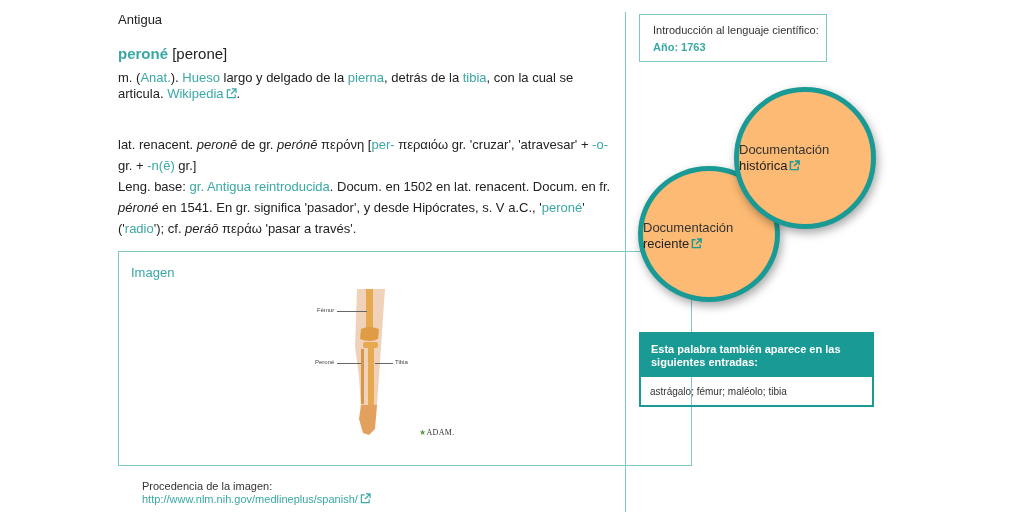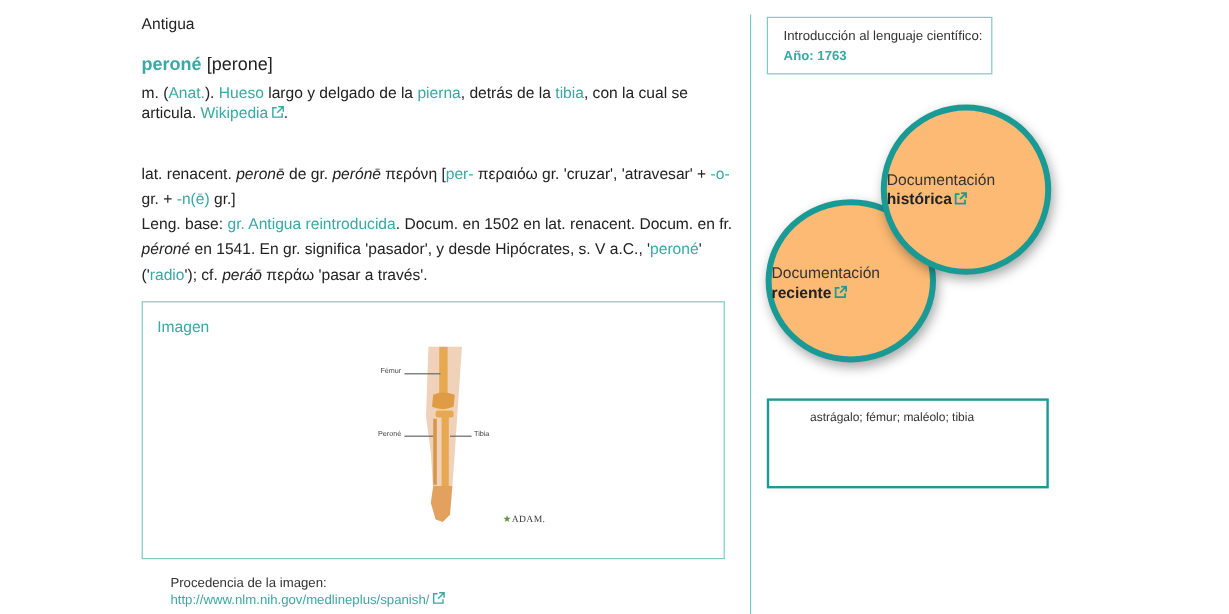--- a/index.html
+++ b/index.html
@@ -10,47 +10,47 @@
   #main { position: absolute; left: 118px; top: 0; width: 495px; }
   .section-label { position: absolute; top: 12px; left: 0; font-size: 13px; color: #222; }
   .headword { position: absolute; top: 45px; left: 0; font-size: 15px; color: #222; }
   .headword b { color: #3aa8a4; font-weight: bold; }
   .definition { position: absolute; top: 70px; left: 0; width: 495px; font-size: 13px; line-height: 16px; color: #222; }
   .etymology { position: absolute; top: 134px; left: 0; width: 495px; font-size: 13px; line-height: 21px; color: #222; }
 
   .ext-icon { display: inline-block; width: 11px; height: 11px; vertical-align: -1px; margin-left: 2px; }
   .ext-icon svg { width: 11px; height: 11px; display: block; }
 
-  .image-box { position: absolute; left: 0; top: 251px; width: 486px; height: 215px; border: 1px solid #7ec9c6; }
+  .image-box { position: absolute; left: 0; top: 251px; width: 574px; height: 215px; border: 1px solid #7ec9c6; }
   .image-box .title { position: absolute; left: 12px; top: 13px; font-size: 13px; color: #3aa8a4; }
   .leg-figure { position: absolute; left: 170px; top: 35px; width: 180px; height: 150px; }
   .fig-label { position: absolute; font-size: 6px; color: #444; }
   .fig-line { position: absolute; height: 1px; background: #666; }
   .adam { position: absolute; left: 300px; top: 176px; font-family: "Liberation Serif", serif; font-size: 8px; color: #333; letter-spacing: 0.3px; }
   .adam .star { color: #5a9a3c; }
 
   .source { position: absolute; left: 0; top: 480px; font-size: 11px; line-height: 13px; color: #333; margin-left: 24px; }
 
   .divider { position: absolute; left: 625px; top: 12px; width: 1px; height: 500px; background: #7ec9c6; }
 
   .intro-box { position: absolute; left: 639px; top: 14px; width: 188px; height: 48px; border: 1px solid #7ec9c6; padding: 9px 0 0 13px; }
   .intro-box .l1 { font-size: 11px; color: #333; }
   .intro-box .l2 { font-size: 11px; color: #3aa8a4; font-weight: bold; margin-top: 5px; }
 
   .circle { position: absolute; border-radius: 50%; background: #fdba74; border: 5px solid #1a9a94;
             box-shadow: 2px 4px 10px rgba(0,0,0,0.35); text-align: left; font-size: 13px; color: #333; }
   .circle .c-top { display: block; }
-  .circle .c-bot { display: block; font-weight: bold; color: #222; margin-top: 1px; }
+  .circle .c-bot { display: block; font-weight: normal; color: #222; margin-top: 1px; }
   .circle .c-bot .ext-icon svg path { stroke: #1a9a94; }
   .circle-hist { left: 734px; top: 87px; width: 142px; height: 142px; padding-top: 50px; z-index: 2; }
   .circle-rec  { left: 638px; top: 166px; width: 142px; height: 136px; padding-top: 49px; z-index: 1; }
 
   .also-box { position: absolute; left: 639px; top: 332px; width: 235px; height: 75px; border: 2px solid #1a9a94; }
   .also-head { background: #1a9a94; color: #fff; font-weight: bold; font-size: 11px; line-height: 13px; padding: 9px 10px 7px 10px; height: 43px; }
-  .also-body { font-size: 10px; color: #333; padding: 9px 0 0 9px; margin-left: 25px; }
+  .also-body { font-size: 10px; color: #333; padding: 9px 0 0 9px; }
 </style>
 </head>
 <body>
 
 <div id="main">
   <div class="section-label">Antigua</div>
 
   <div class="headword">
     <b>peroné</b>
     <span>[perone]</span>
@@ -115,14 +115,15 @@
 
 <div class="circle circle-rec">
   <span class="c-top">Documentación</span>
   <span class="c-bot"><span>reciente</span><span class="ext-icon"><svg viewBox="0 0 12 12">
           <path d="M5 2H1.5v8.5H10V7" fill="none" stroke="#1a9a94" stroke-width="1.6"></path>
           <path d="M6.5 1H11v4.5M11 1L5.5 6.5" fill="none" stroke="#1a9a94" stroke-width="1.6"></path>
         </svg></span></span>
 </div>
 
 <div class="also-box">
+  <div class="also-head">Esta palabra también aparece en las siguientes entradas:</div>
   <div class="also-body">astrágalo; fémur; maléolo; tibia</div>
 </div>
 
 </body></html>

